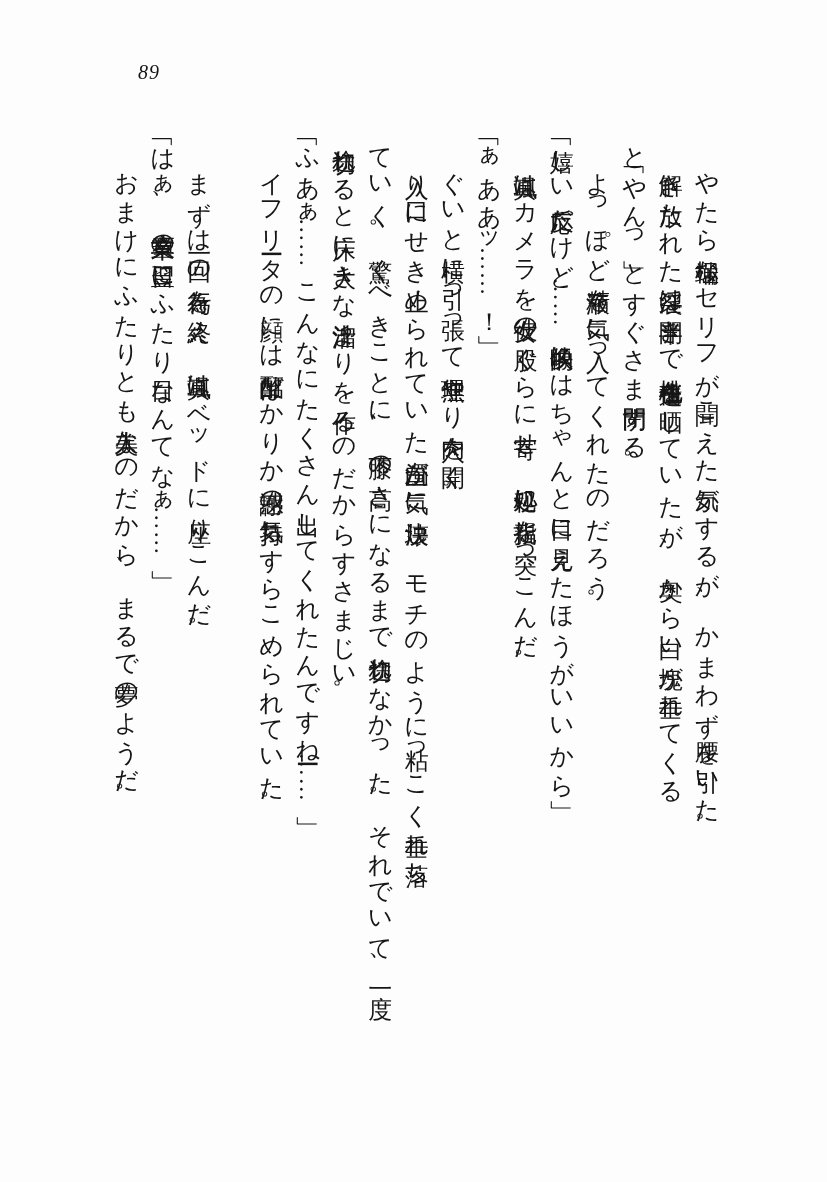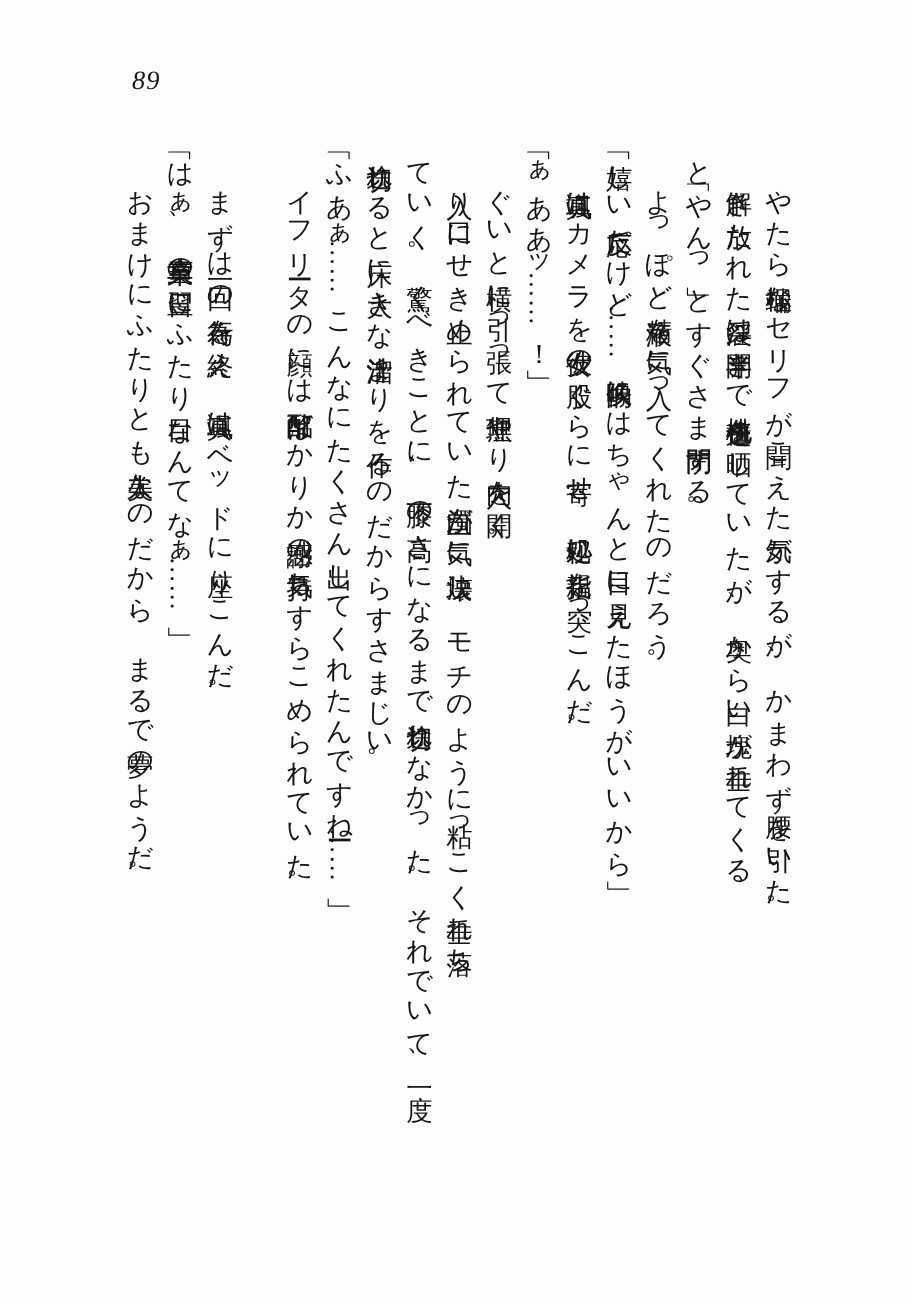--- a/index.html
+++ b/index.html
@@ -10,22 +10,22 @@
     position: relative;
     width: 827px;
     height: 1182px;
     background: #fdfdfd;
     overflow: hidden;
     font-family: "Liberation Serif", "DejaVu Serif", serif;
   }
   .page-number {
     position: absolute;
     top: 61px;
-    left: 120px;
-    font-size: 24px;
+    left: 138px;
+    font-size: 20px;
     font-style: italic;
     color: #161616;
     letter-spacing: 1px;
   }
   .text-block {
     position: absolute;
     top: 131px;
     right: 102px;
     height: 954px;
     writing-mode: vertical-rl;

